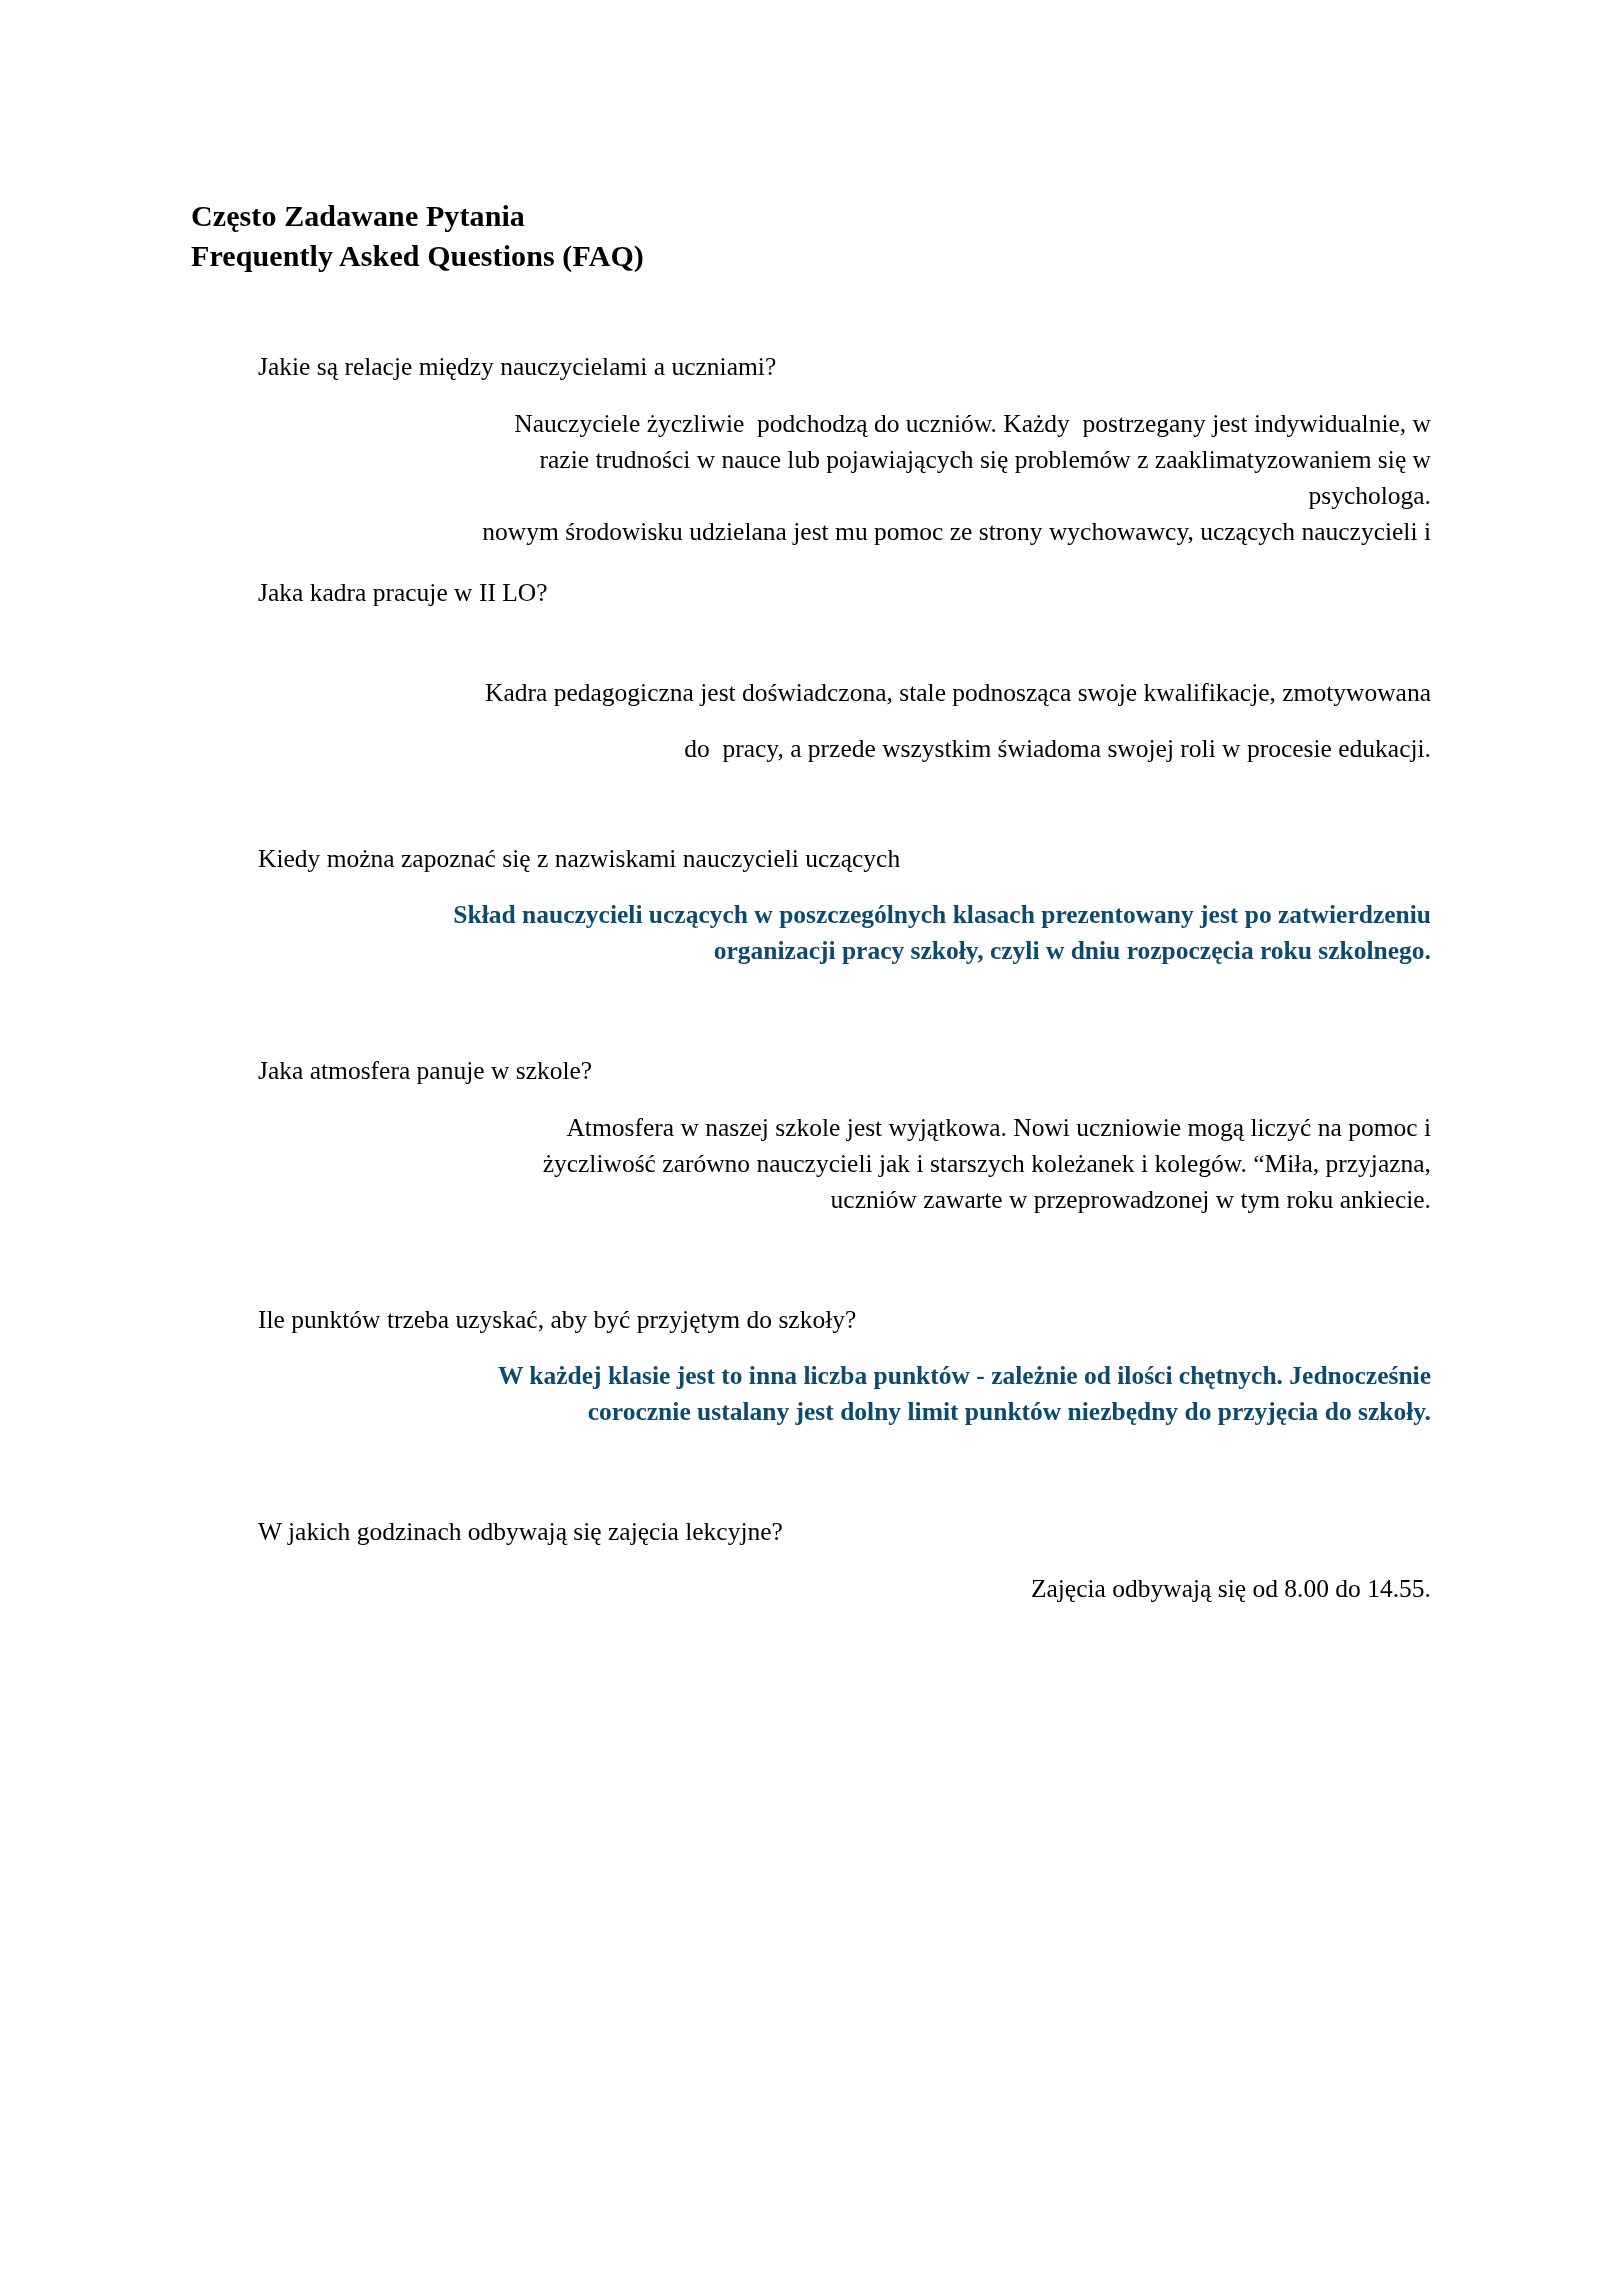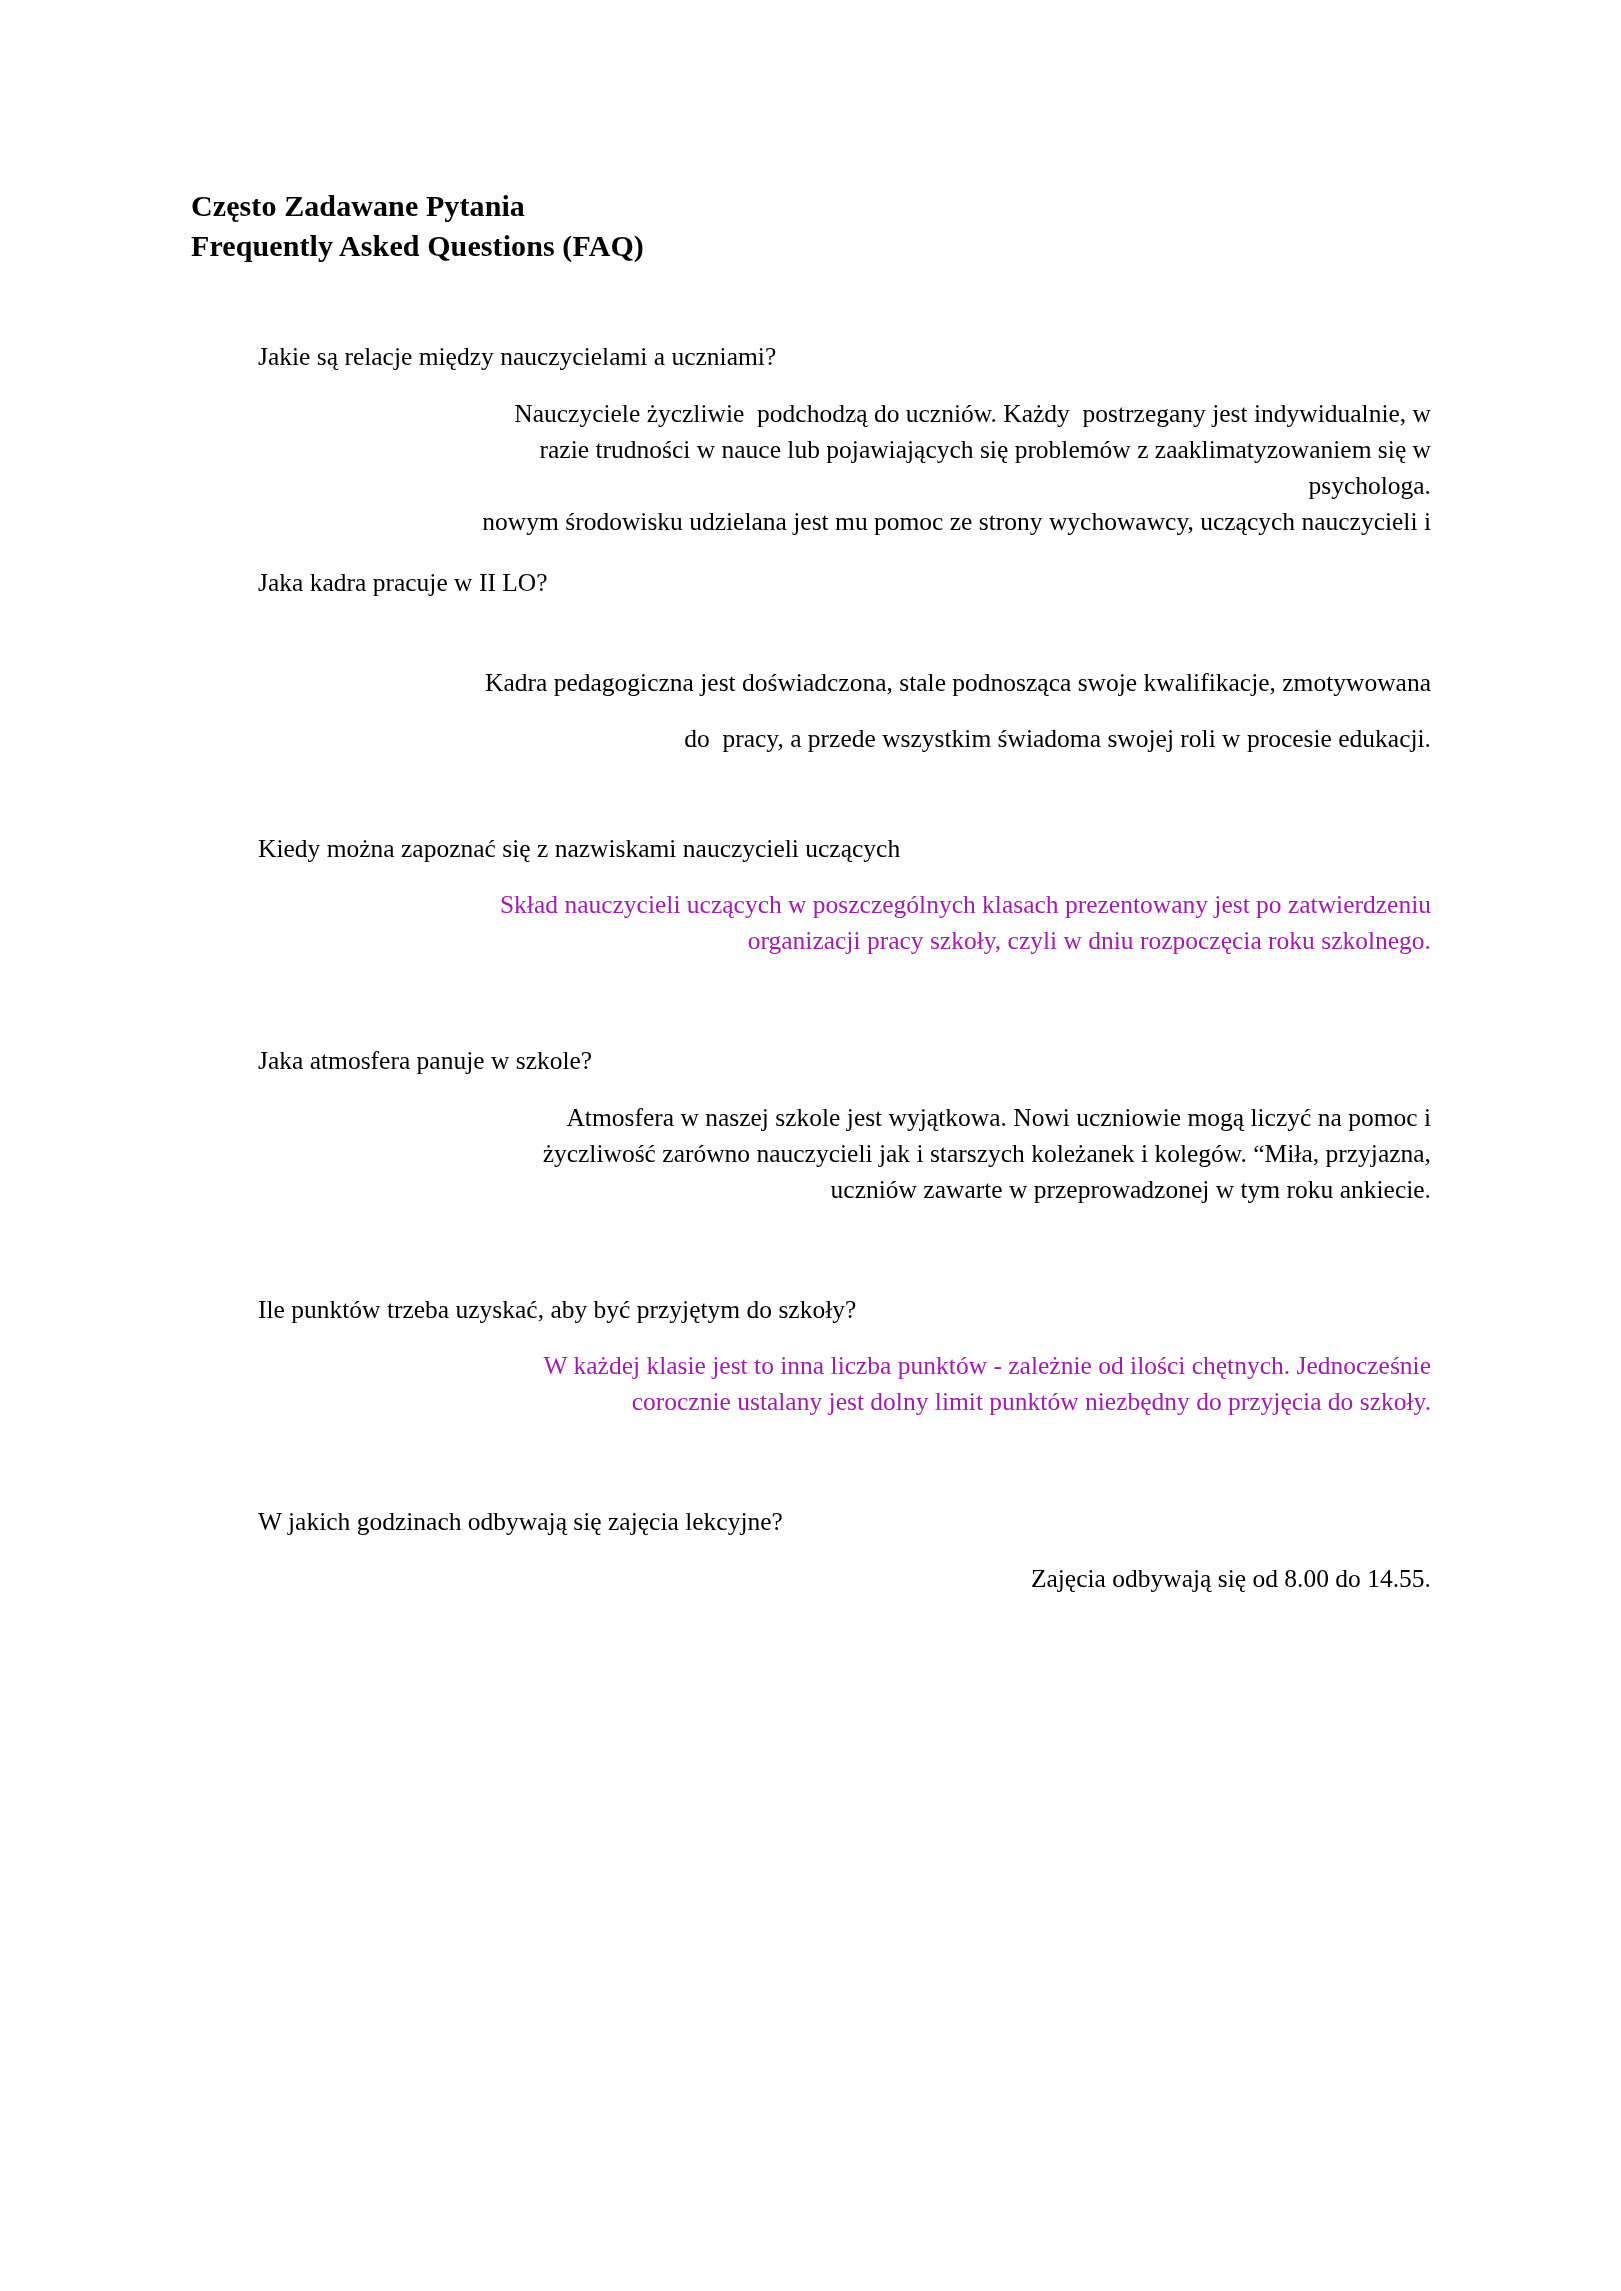--- a/index.html
+++ b/index.html
@@ -10,21 +10,21 @@
   }
   body {
     font-family: "Liberation Serif", "DejaVu Serif", serif;
     color: #000000;
     -webkit-font-smoothing: antialiased;
   }
   .page {
     position: relative;
     width: 1621px;
     height: 2276px;
-    margin: 0 auto;
+    margin: 10px auto;
     background: #ffffff;
     overflow: hidden;
     box-sizing: border-box;
   }
   .content {
     position: absolute;
     left: 191px;
     top: 186px;
     width: 1240px;
   }
@@ -68,21 +68,22 @@
     text-align: right;
   }
   .answer .aline {
     display: block;
     white-space: pre-wrap;
   }
   .answer.loose .aline + .aline {
     margin-top: 19.6px;
   }
   .answer.muted {
-    color: #a21caf;
+    color: #0c4a6e;
+    font-weight: bold;
   }
   .answer.indent-small .aline:first-child {
     padding-left: 5.9px;
   }
 
   
   .gap-q-to-a { height: 21.6px; }
   .gap-a-to-q { height: 25.5px; }
   .gap-big    { height: 65px; }
   .gap-xl     { height: 74px; }

